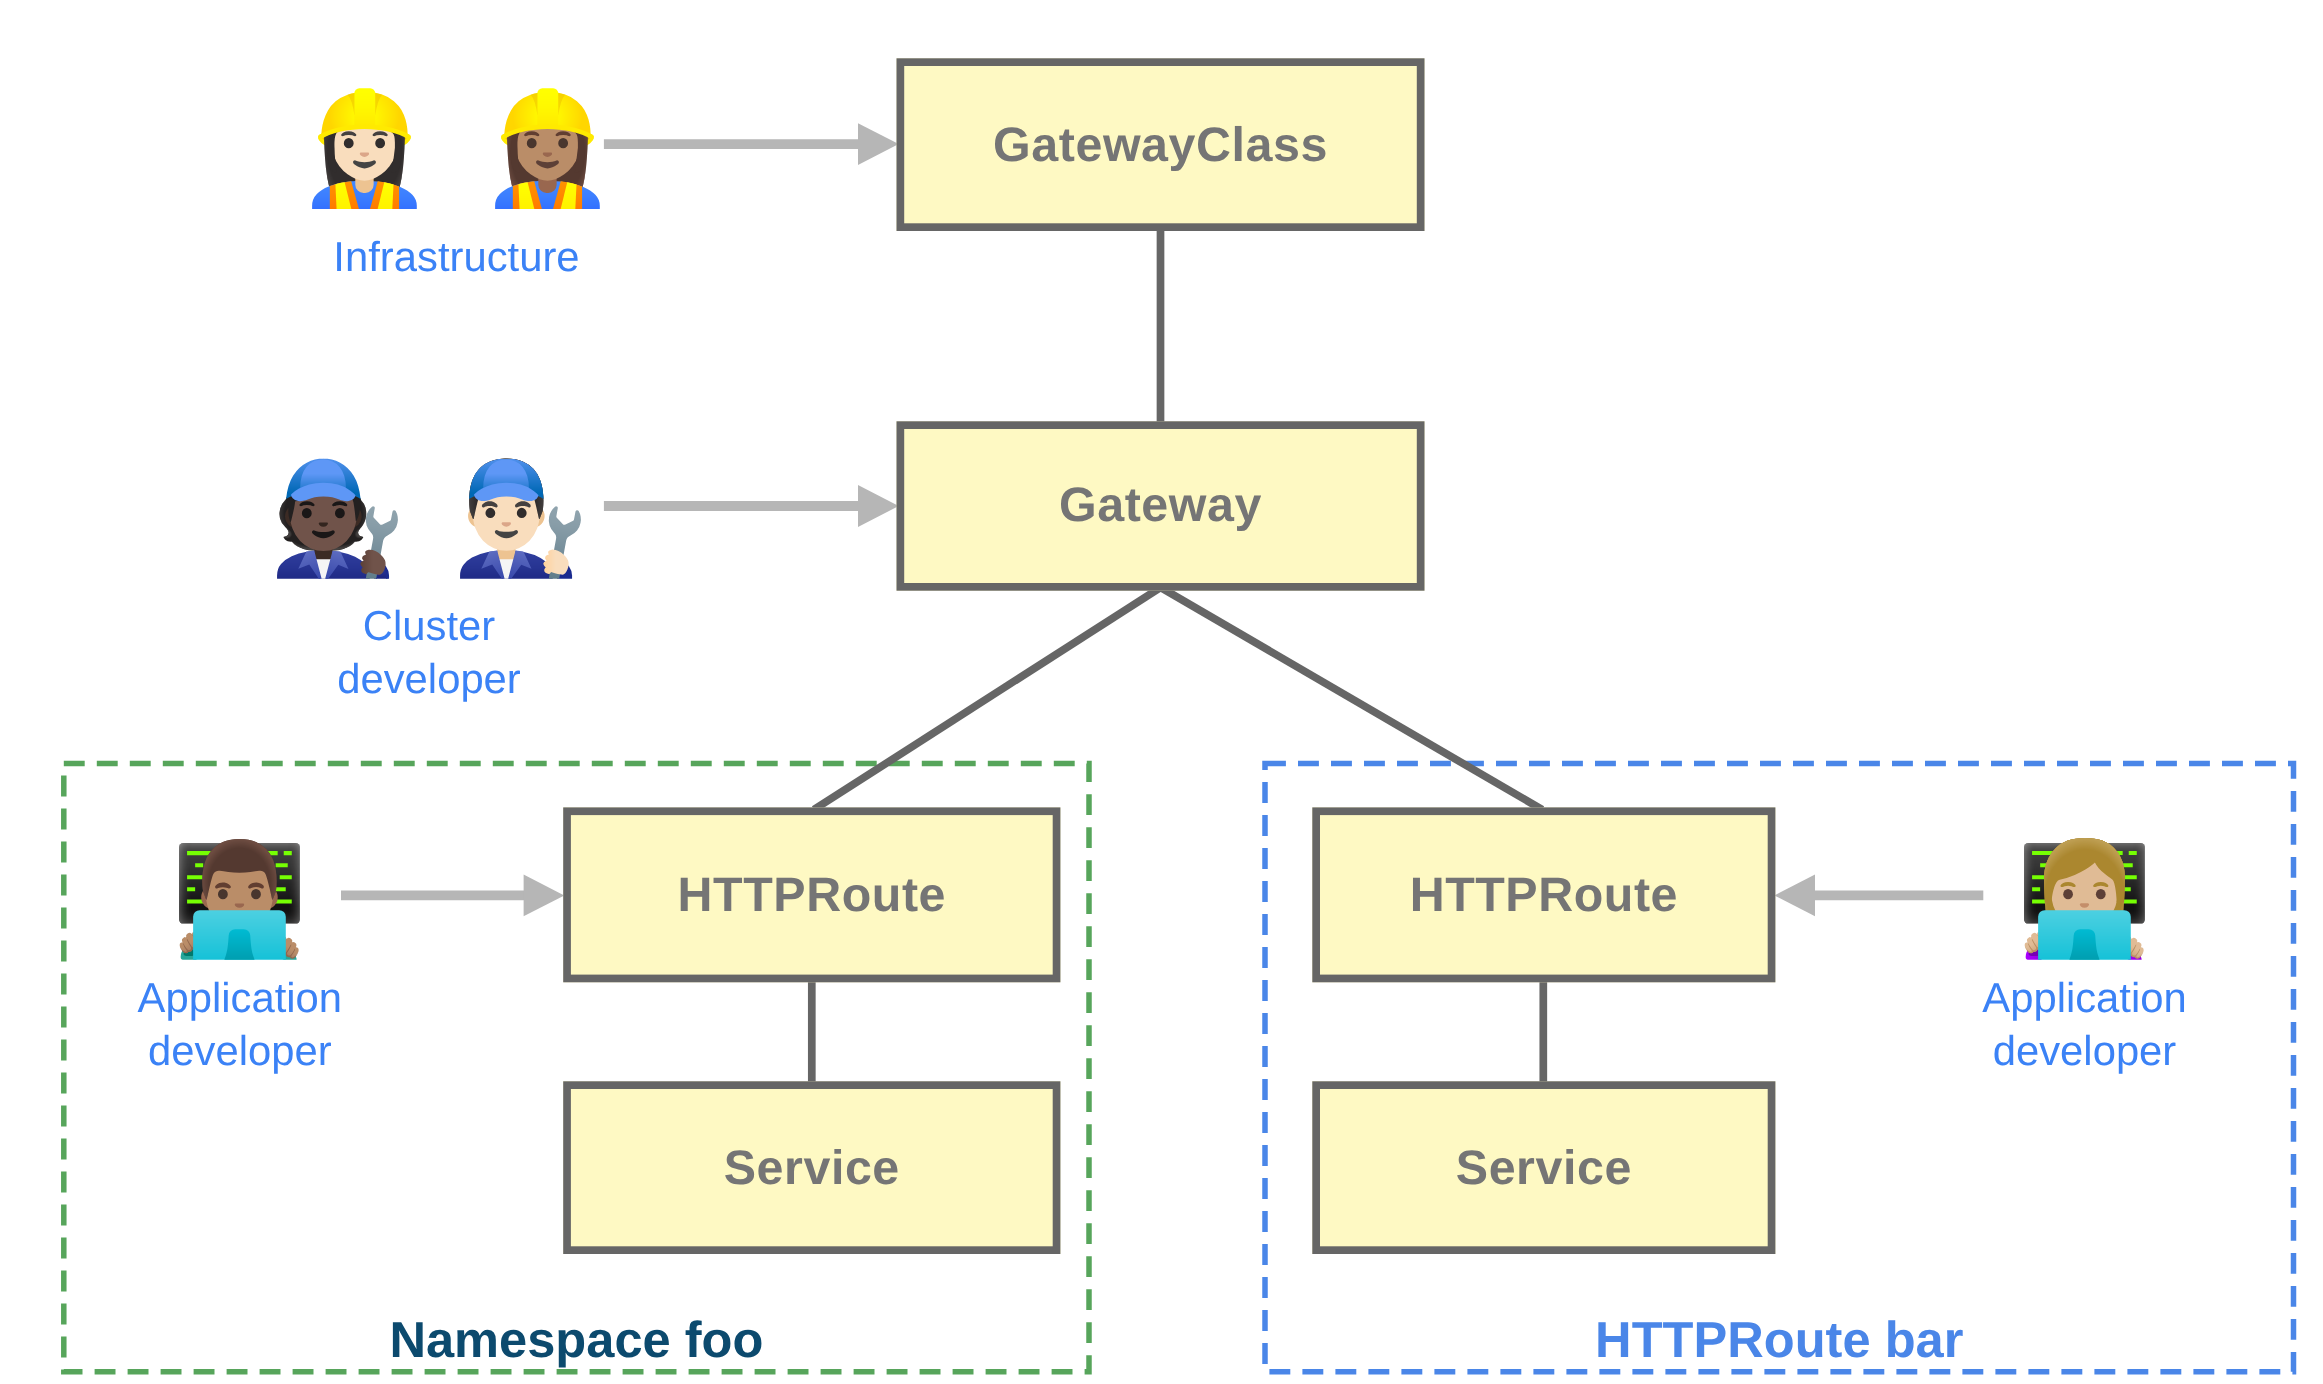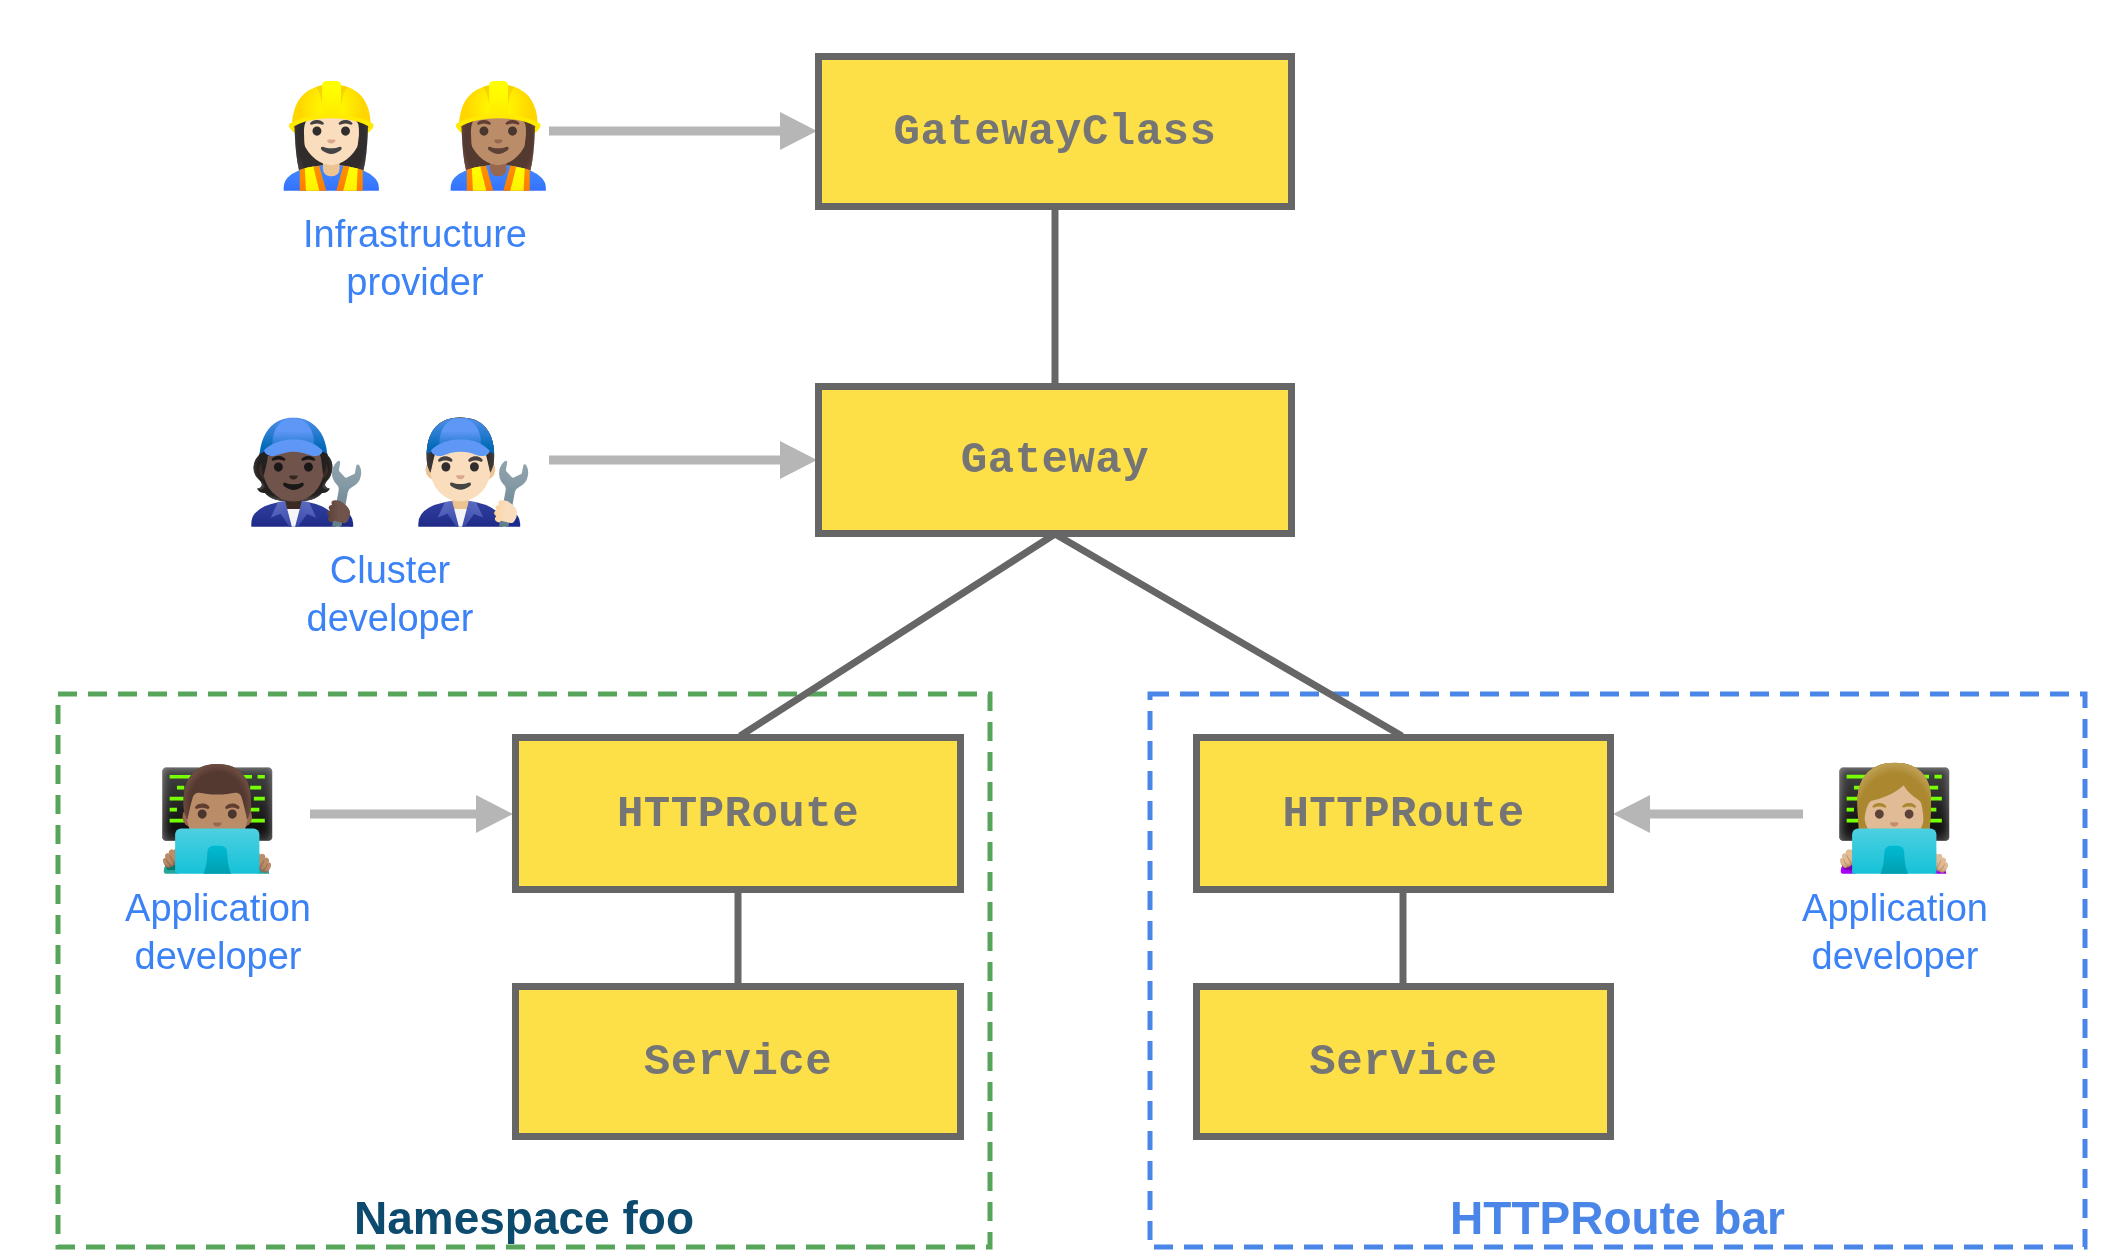--- a/index.html
+++ b/index.html
@@ -3,21 +3,21 @@
 <meta charset="utf-8">
 <style>
   html,body{margin:0;padding:0;background:#ffffff;}
   .canvas{
     position:relative;width:2112px;height:1258px;background:#ffffff;
     font-family:"Liberation Sans",sans-serif;overflow:hidden;
   }
   .wires{position:absolute;left:0;top:0;}
   .node{
     position:absolute;box-sizing:border-box;border:7px solid #666666;
-    background:#fde047;display:flex;align-items:center;justify-content:center;font-family:Liberation Mono, monospace;
+    background:#fef9c3;display:flex;align-items:center;justify-content:center;
   }
   .node-label{
     font-weight:bold;font-size:44px;color:#757575;letter-spacing:.5px;white-space:nowrap;
   }
   .persona{position:absolute;text-align:center;}
   .emoji{
     font-size:100px;line-height:150px;word-spacing:14px;white-space:nowrap;
   }
   .emoji.solo{line-height:132px;}
   .plabel{font-size:38px;line-height:48px;color:#3b82f6;white-space:nowrap;}
@@ -77,21 +77,20 @@
     <span class="node-label">HTTPRoute</span>
   </div>
 
   <div class="node" style="left:1193px;top:983px;width:421px;height:157px;">
     <span class="node-label">Service</span>
   </div>
 
   <div class="persona" style="left:175px;top:60px;width:480px;">
     <div class="emoji">👷🏻‍♀️ 👷🏽‍♀️</div>
     <div class="plabel">Infrastructure</div>
-    <div class="plabel">provider</div>
   </div>
 
   <div class="persona" style="left:150px;top:396px;width:480px;">
     <div class="emoji">🧑🏿‍🔧 👨🏻‍🔧</div>
     <div class="plabel">Cluster</div>
     <div class="plabel">developer</div>
   </div>
 
   <div class="persona" style="left:-22px;top:752px;width:480px;">
     <div class="emoji solo">👨🏽‍💻</div>

